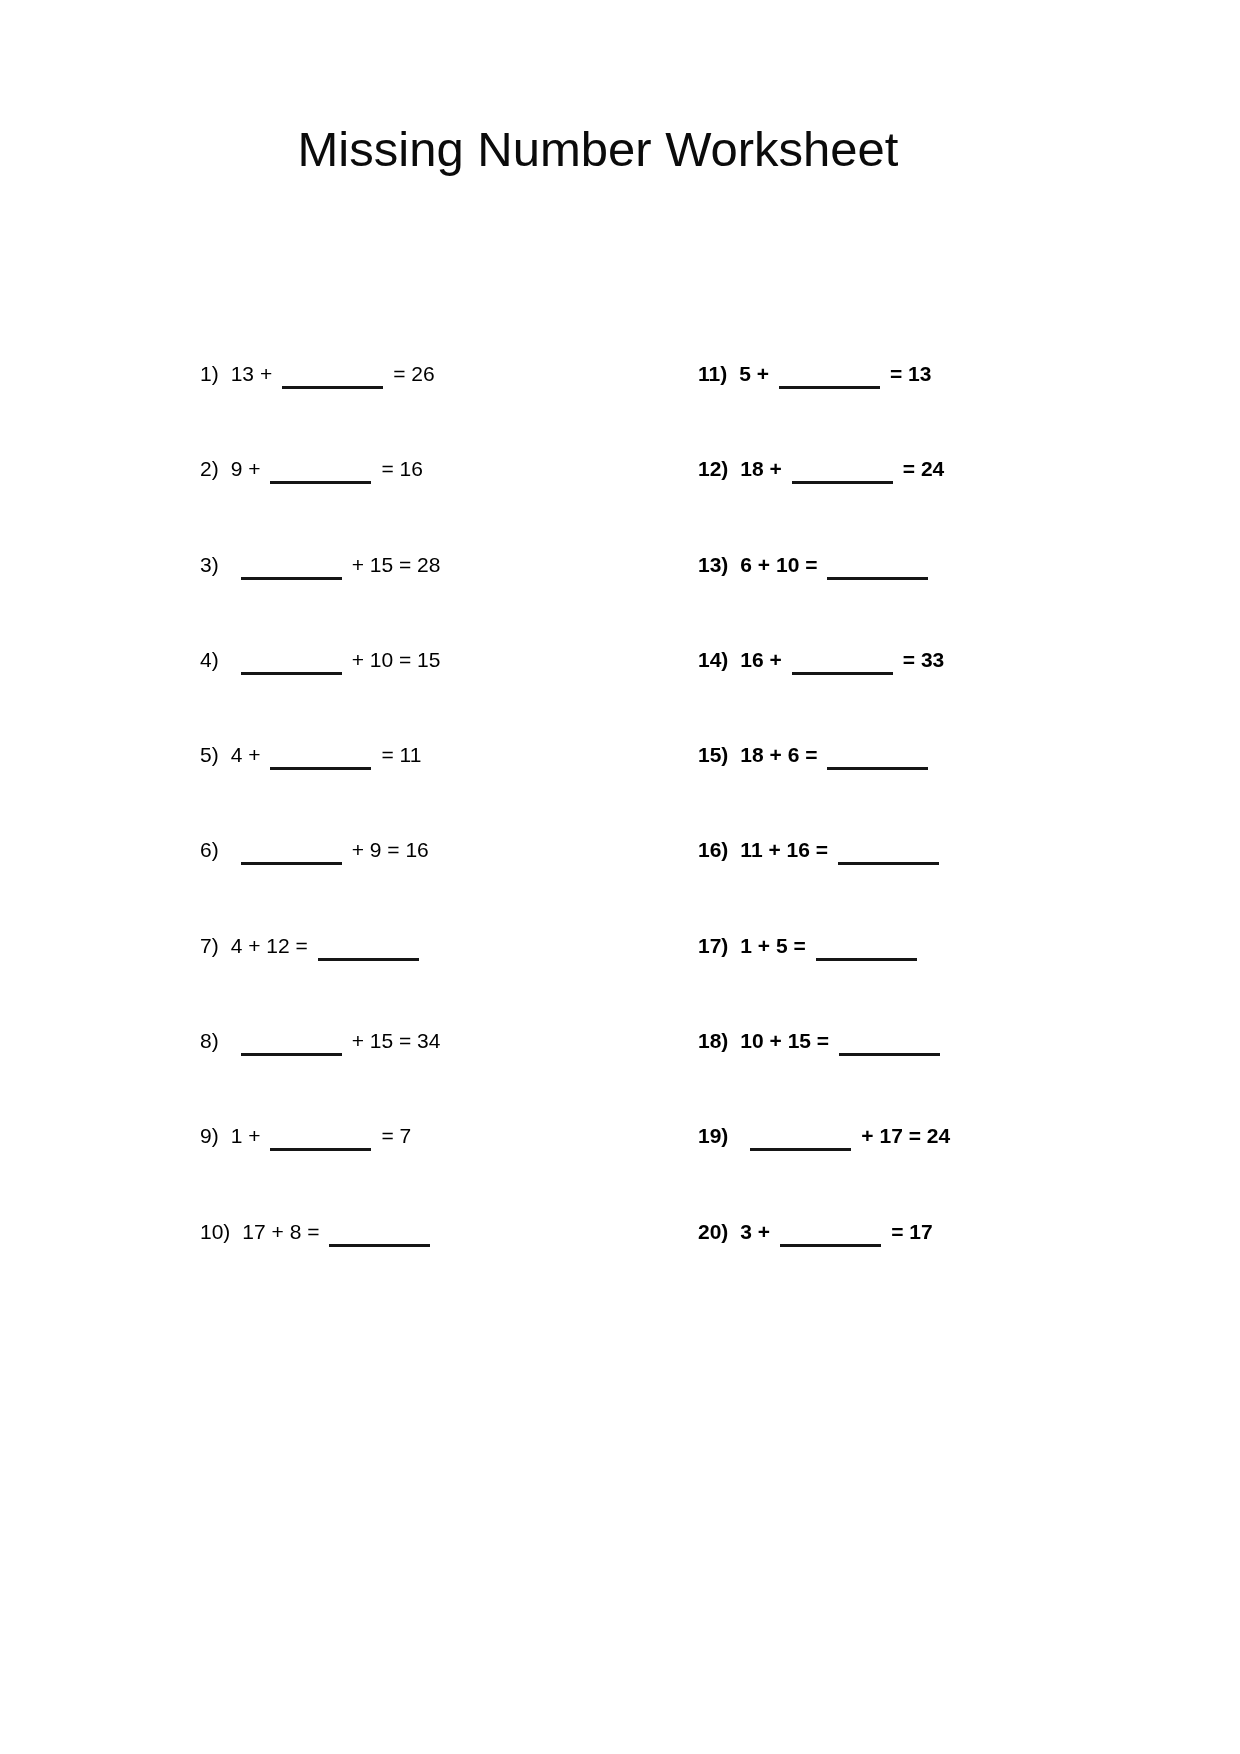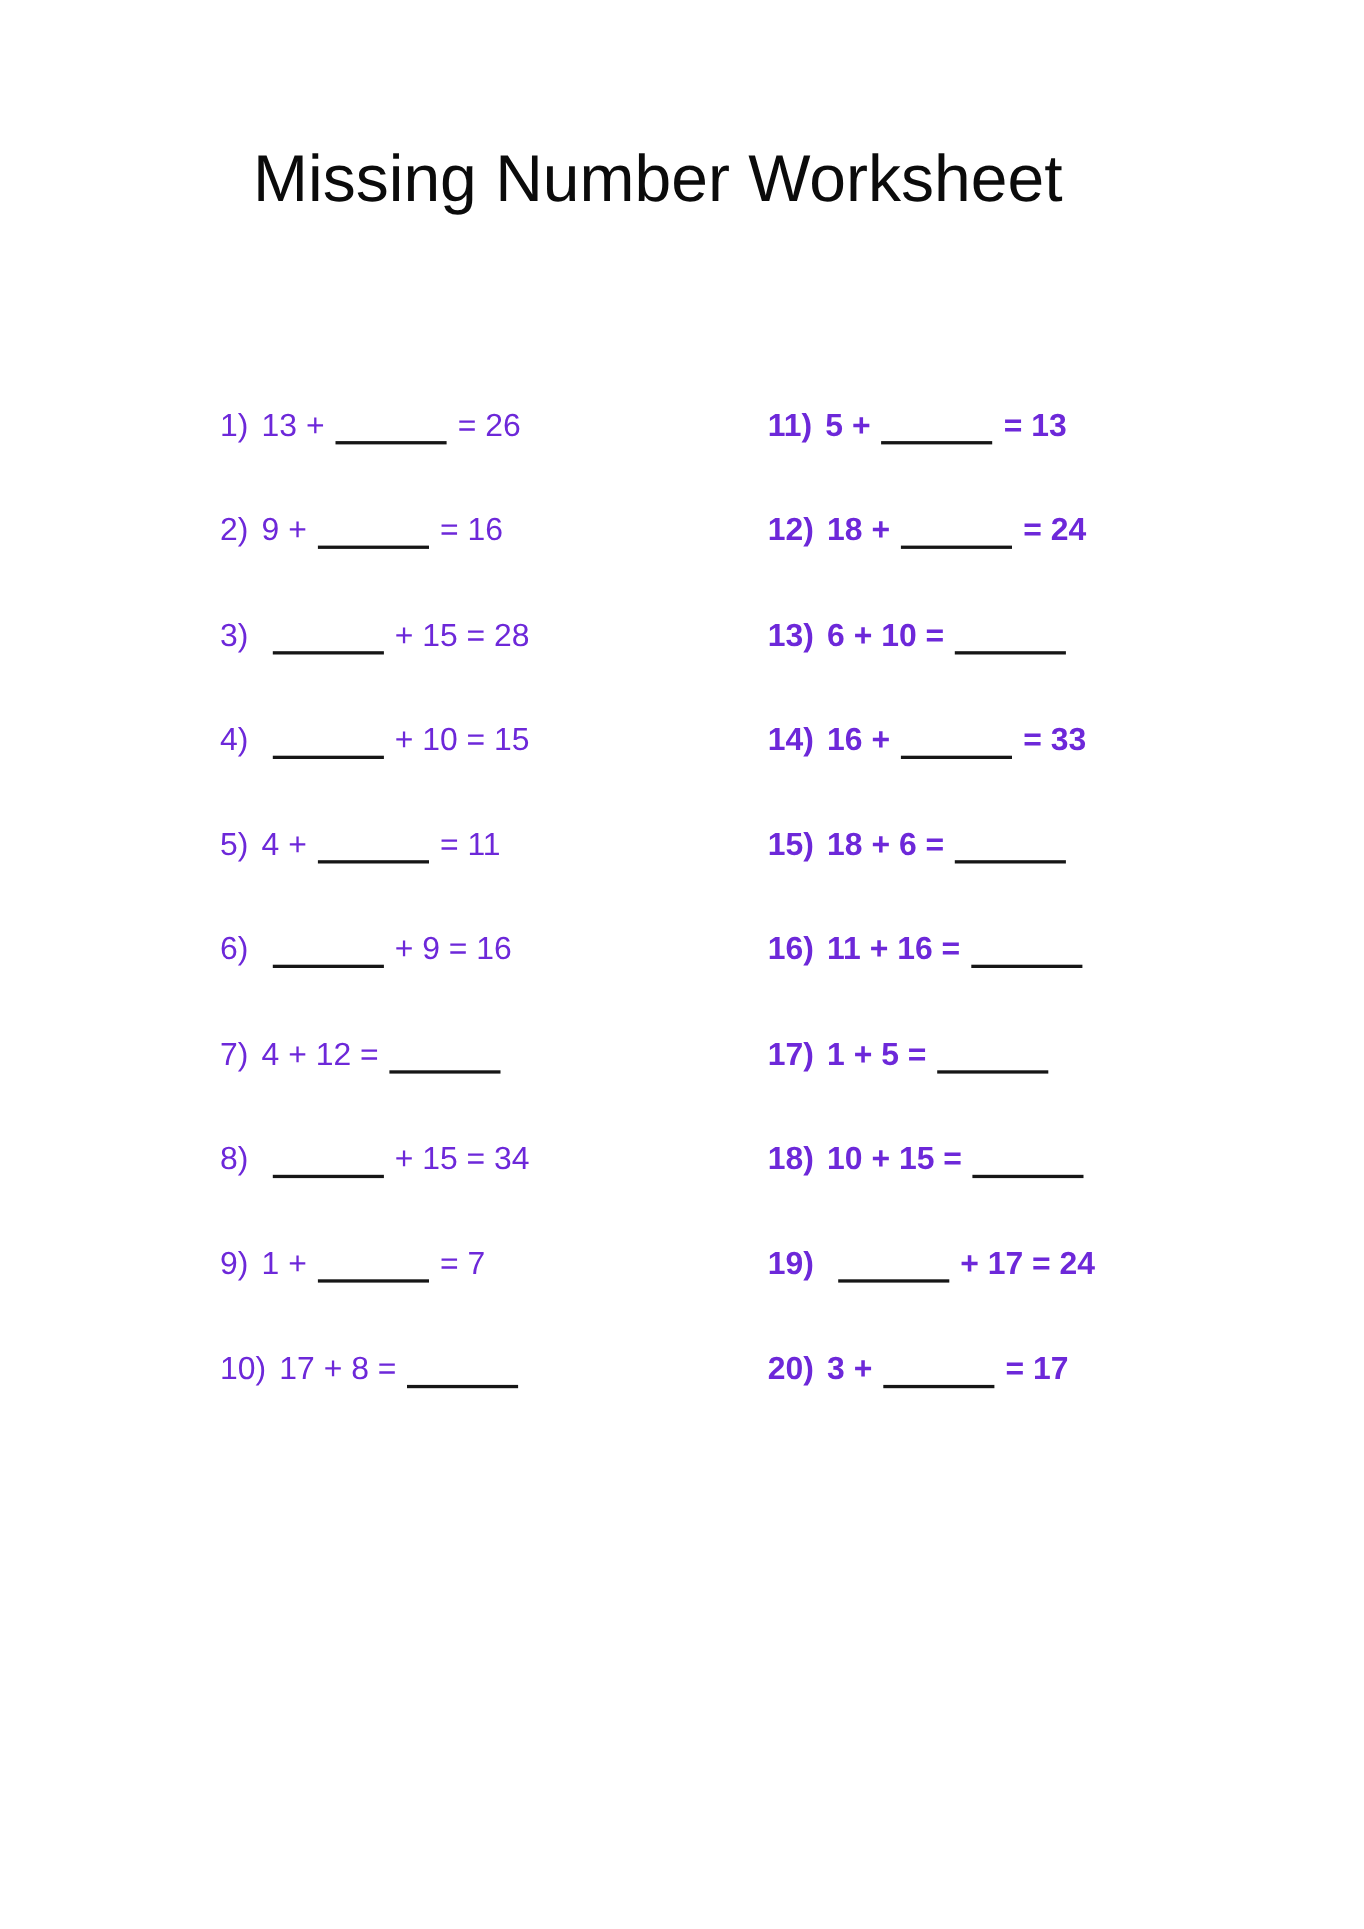--- a/index.html
+++ b/index.html
@@ -12,40 +12,40 @@
     font-family: "Liberation Sans", sans-serif;
     color: #141414;
     overflow: hidden;
   }
   .title {
     position: absolute;
     top: 88px;
     left: 0;
     width: 1196px;
     text-align: center;
-    font-size: 60px;
+    font-size: 49px;
     font-weight: 400;
     color: #0b0b0b;
     white-space: nowrap;
   }
   .subtitle {
     position: absolute;
     top: 161px;
     right: 165px;
     font-size: 35px;
     font-weight: 400;
     color: #979797;
     white-space: nowrap;
   }
   .col {
     position: absolute;
-    top: 340px;
-    font-size: 29px;
+    top: 326px;
+    font-size: 21px;
     white-space: nowrap;
-    color: #6d28d9;
+    color: #000000;
   }
   .col-left  { left: 200px; }
   .col-right { left: 698px; font-weight: bold; }
   .row {
     height: 95.3px;
     line-height: 95.3px;
   }
   .lbl { margin-right: 12px; }
   .blank {
     display: inline-block;

